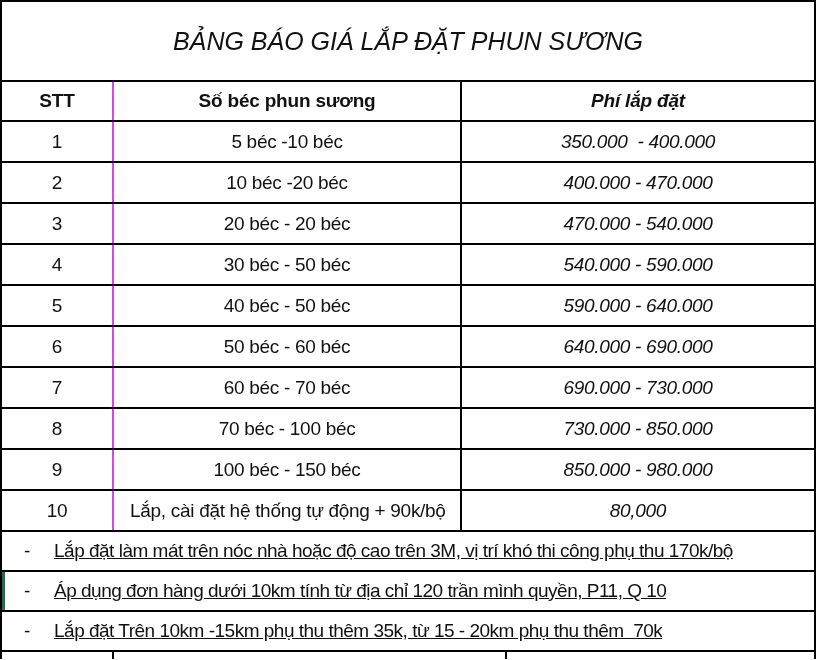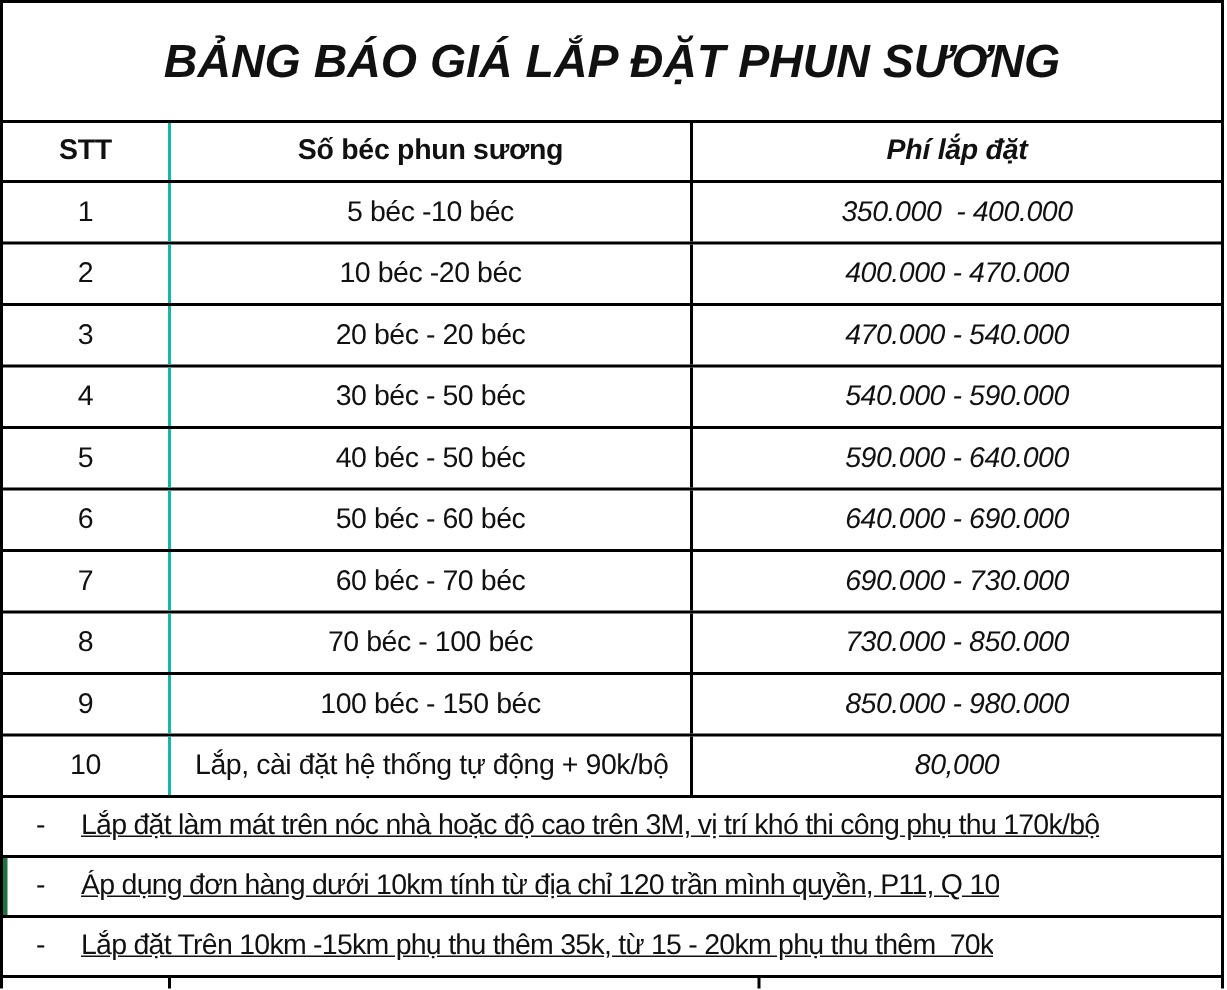--- a/index.html
+++ b/index.html
@@ -23,22 +23,22 @@
     background: #ffffff;
   }
   .title-row {
     height: 78px;
     border-bottom: 2px solid #000;
     display: flex;
     align-items: center;
     justify-content: center;
   }
   .title-text {
-    font-size: 31px;
-    font-weight: bold;
+    font-size: 25px;
+    font-weight: normal;
     font-style: italic;
     letter-spacing: 0px;
     white-space: pre;
   }
   .row {
     display: flex;
     border-bottom: 2px solid #000;
   }
   .header-row { height: 38px; }
   .data-row   { height: 39px; }
@@ -46,21 +46,21 @@
   .cell {
     display: flex;
     align-items: center;
     justify-content: center;
     box-sizing: border-box;
     font-size: 19px;
     letter-spacing: -0.3px;
     white-space: pre;
     overflow: hidden;
   }
-  .c1 { width: 112px; border-right: 2px solid #14b8a6; }
+  .c1 { width: 112px; border-right: 2px solid #d946ef; }
   .c2 { width: 348px; border-right: 2px solid #000; }
   .c3 { flex: 1; font-style: italic; }
   .th { font-weight: bold; letter-spacing: -0.2px; }
   .cell.left {
     justify-content: flex-start;
     padding-left: 16px;
   }
   .note-row .dash {
     width: 30px;
     padding-left: 22px;

